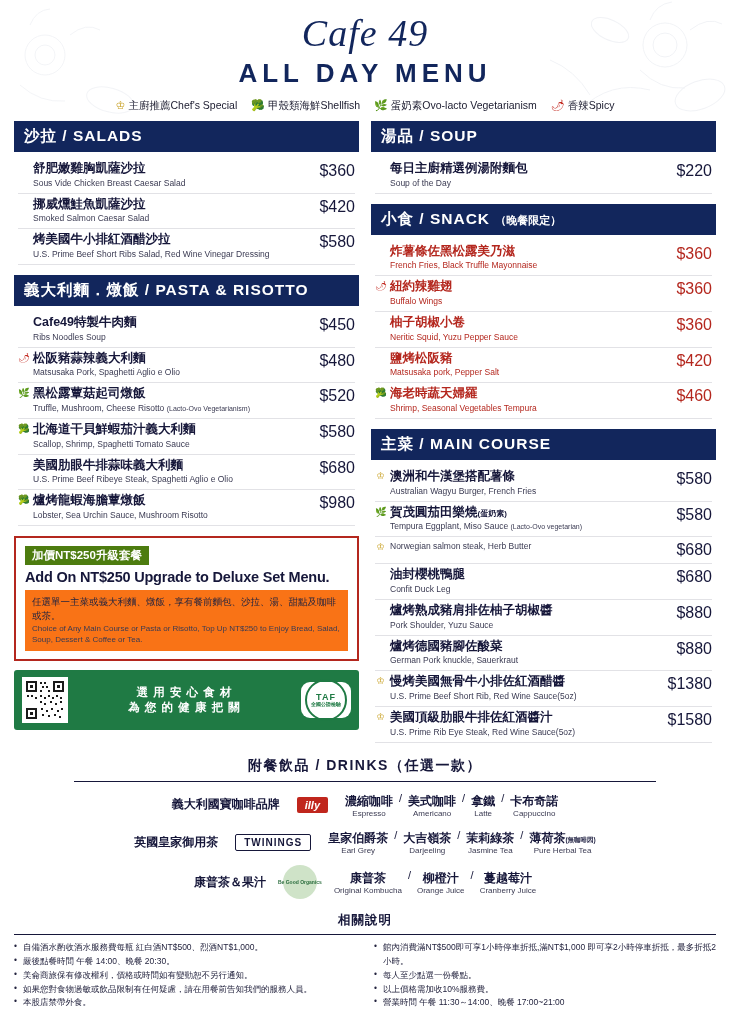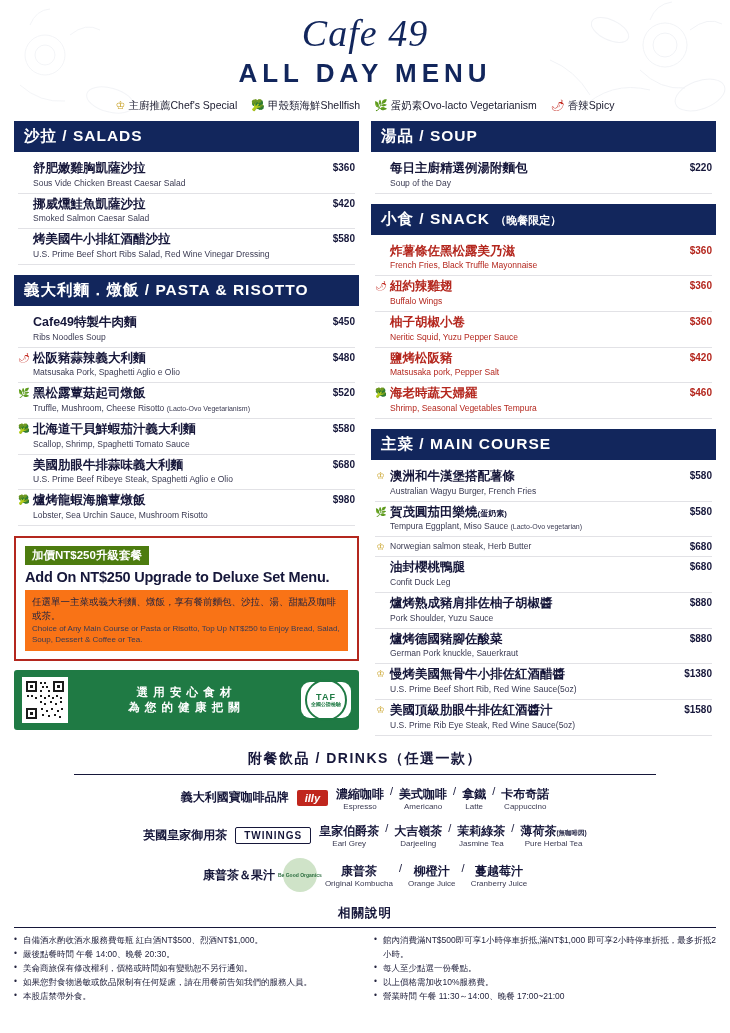--- a/index.html
+++ b/index.html
@@ -77,21 +77,21 @@
     gap: 6px;
   }
   .item:last-child { border-bottom: 1px solid #e2e2e6; }
   .item-left { display: flex; gap: 4px; flex: 1; min-width: 0; }
   .badges { width: 11px; flex: 0 0 11px; padding-top: 1px; text-align: center; }
   .badges .ic { display: block; font-size: 9.5px; line-height: 11px; }
   .names { flex: 1; min-width: 0; }
   .zh { font-size: 12.5px; font-weight: bold; color: #16173a; line-height: 1.25; }
   .en { font-size: 8.5px; color: #3a3a52; line-height: 1.3; margin-top: 1px; }
   .en .tiny { font-size: 7px; }
-  .price { font-size: 10px; font-weight: bold; color: #16173a; white-space: nowrap; padding-top: 1px; }
+  .price { font-size: 16px; font-weight: normal; color: #16173a; white-space: nowrap; padding-top: 1px; }
 
   
   .red .zh { color: #b4271e; }
   .red .en { color: #b4271e; }
   .red .price { color: #b4271e; }
 
   
   .upgrade {
     border: 2px solid #b4271e;
     margin-top: 10px;
@@ -155,21 +155,21 @@
   .drinks-title {
     text-align: center;
     font-size: 14px;
     font-weight: bold;
     letter-spacing: 1.5px;
     color: #16173a;
   }
   .drinks-rule { height: 1px; background: #16173a; margin: 6px 60px 0 60px; }
   .drink-row {
     display: flex; align-items: center; justify-content: center;
-    gap: 8px; margin-top: 9px;
+    gap: 17px; margin-top: 9px;
   }
   .drink-label { font-size: 12px; font-weight: bold; color: #16173a; white-space: nowrap; }
   .brand-chip {
     font-size: 11px; font-weight: bold; padding: 2px 8px; border-radius: 2px;
     white-space: nowrap;
   }
   .chip-illy { background: #c0261d; color: #fff; font-style: italic; }
   .chip-twinings { background: #fff; color: #16173a; border: 1px solid #16173a; letter-spacing: 1px; font-size: 10px; }
   .chip-kombucha {
     background: #cfe3c8; color: #2c6e3f; border-radius: 50%;

